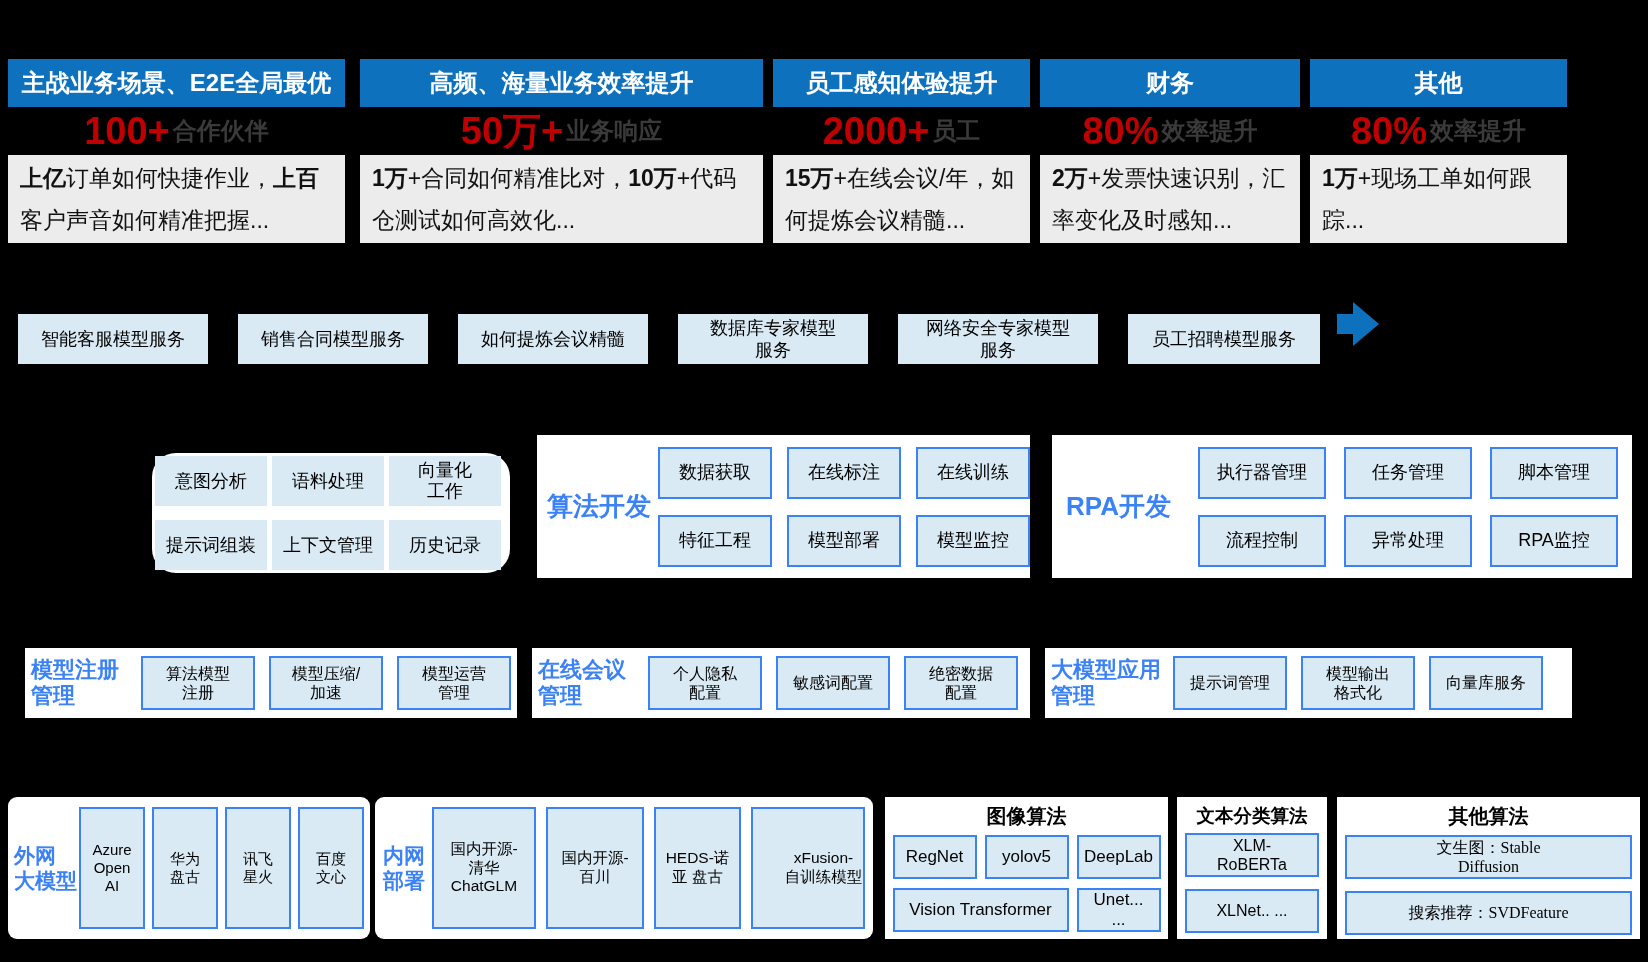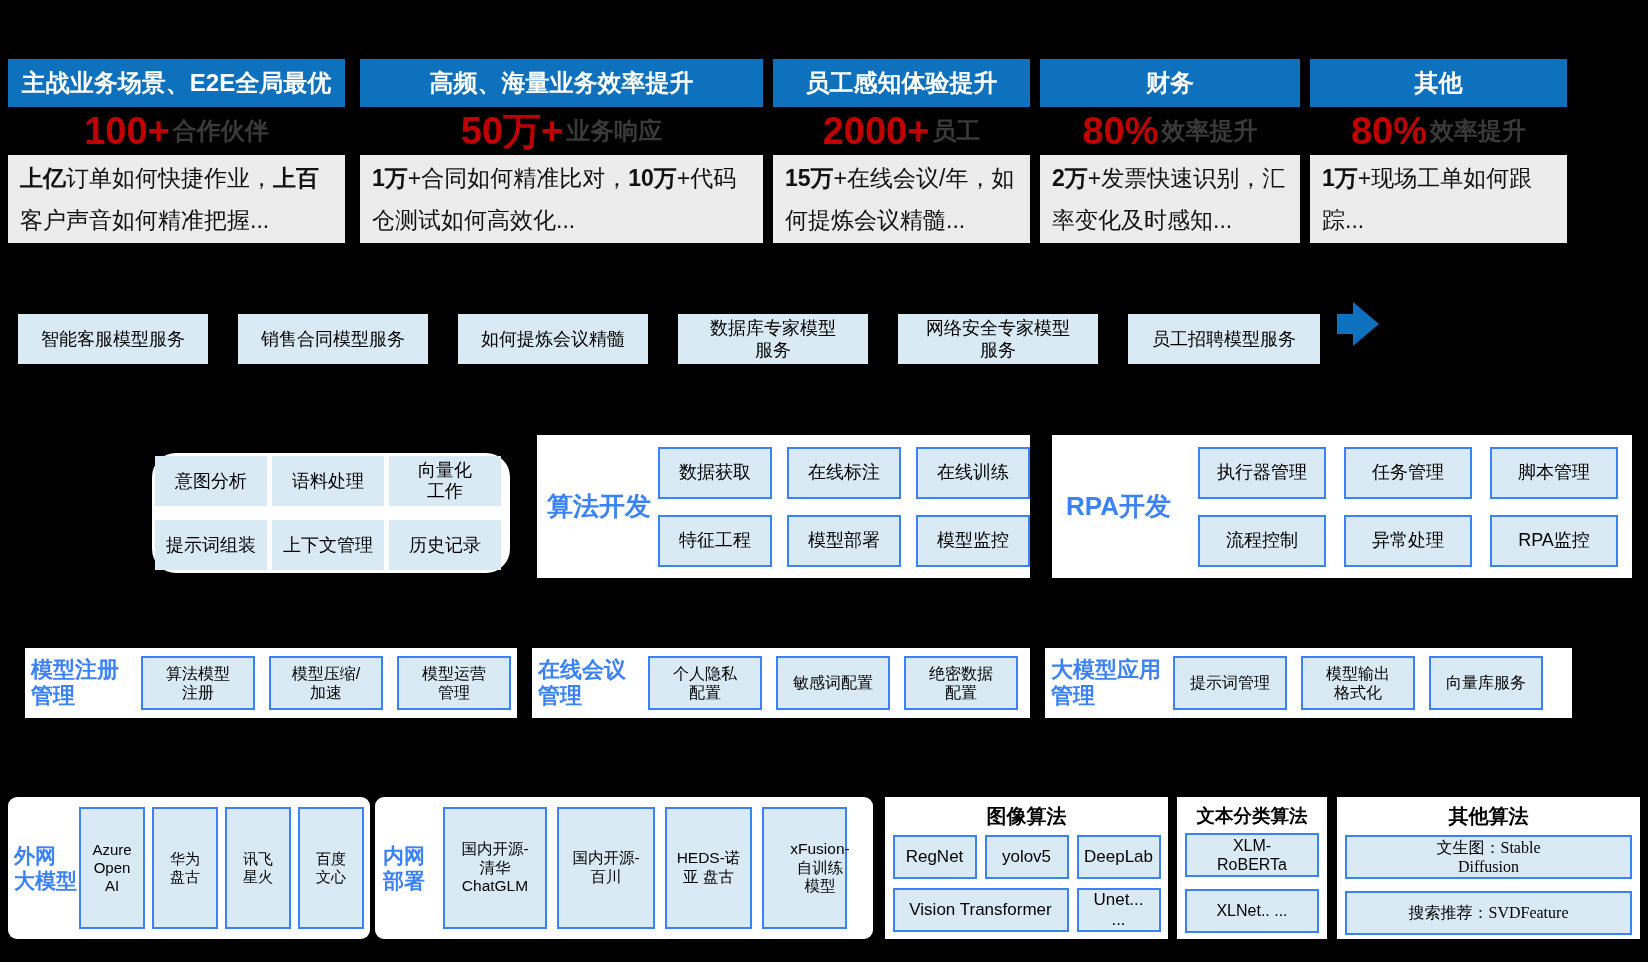--- a/index.html
+++ b/index.html
@@ -80,21 +80,21 @@
   #extModels .row{display:flex;gap:7px;}
   #extModels .bbx{width:66px;height:122px;font-size:15px;}
 
   #intModels{left:375px;width:498px;padding:0 8px;}
   #intModels .ttl{width:60px;font-size:21px;text-align:left;}
   #intModels .row{display:flex;gap:10px;}
   #intModels .bbx{height:122px;font-size:15.5px;}
   #intModels .bbx:nth-child(1){width:104px;}
   #intModels .bbx:nth-child(2){width:98px;}
   #intModels .bbx:nth-child(3){width:87px;}
-  #intModels .bbx:nth-child(4){width:85px;padding-left:31px;}
+  #intModels .bbx:nth-child(4){width:114px;padding-left:31px;}
 
   .apanel{position:absolute;top:797px;height:142px;background:#fff;box-sizing:border-box;
           display:flex;flex-direction:column;align-items:center;padding:6px 8px 8px;}
   .apanel .attl{font-weight:bold;font-size:20px;margin-bottom:5px;}
   #imageAlgos{left:885px;width:283px;}
   #imageAlgos .grid{display:grid;grid-template-columns:repeat(3,84px);gap:9px 8px;}
   #imageAlgos .bbx{height:44px;font-size:17px;word-break:break-all;}
   #imageAlgos .span2{grid-column:1 / span 2;}
   #textAlgos{left:1177px;width:150px;}
   #textAlgos .attl{font-size:18.5px;}

